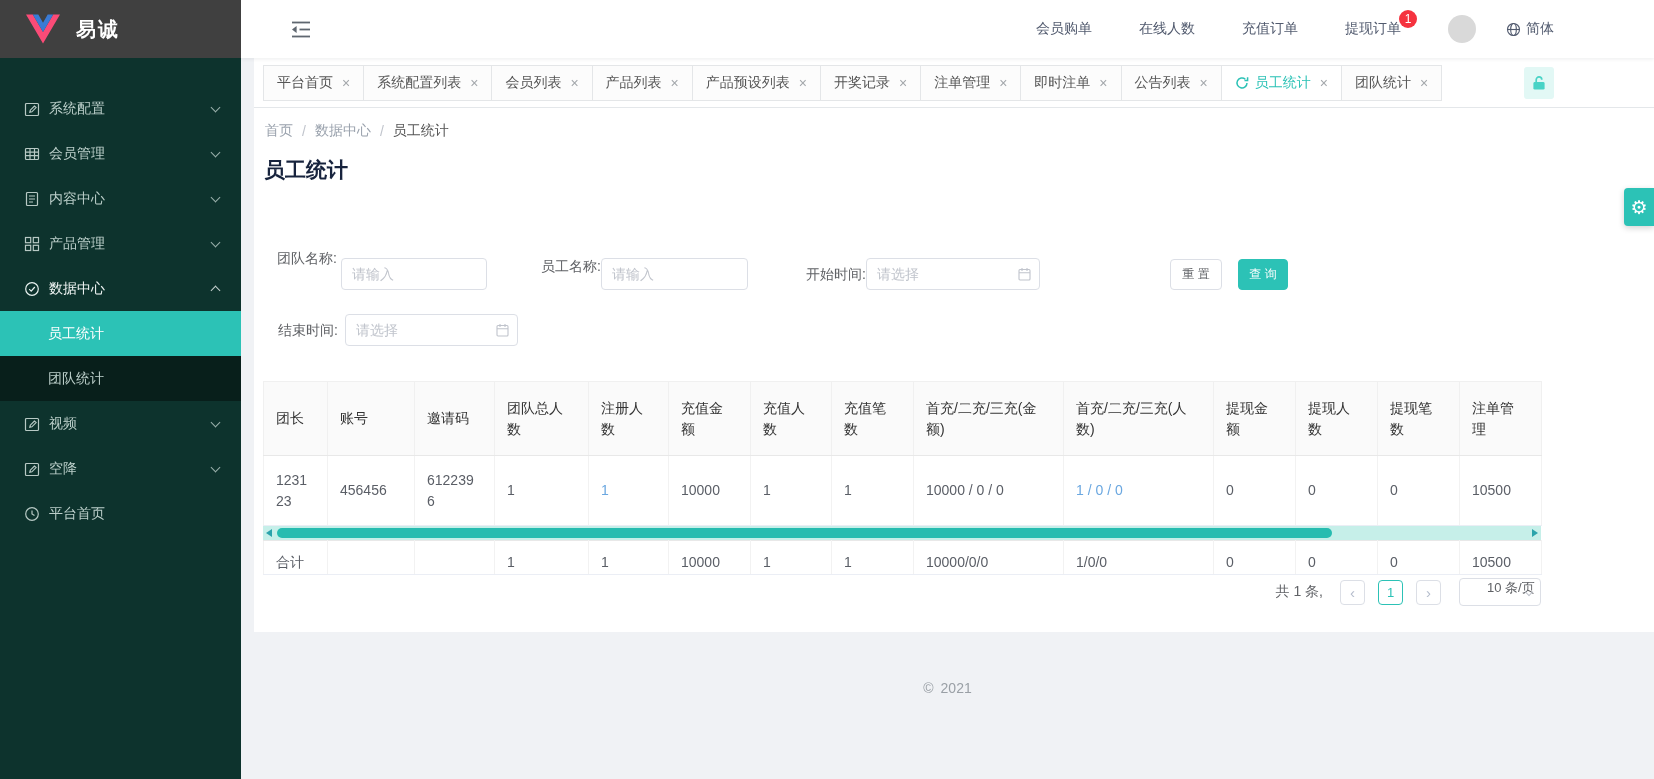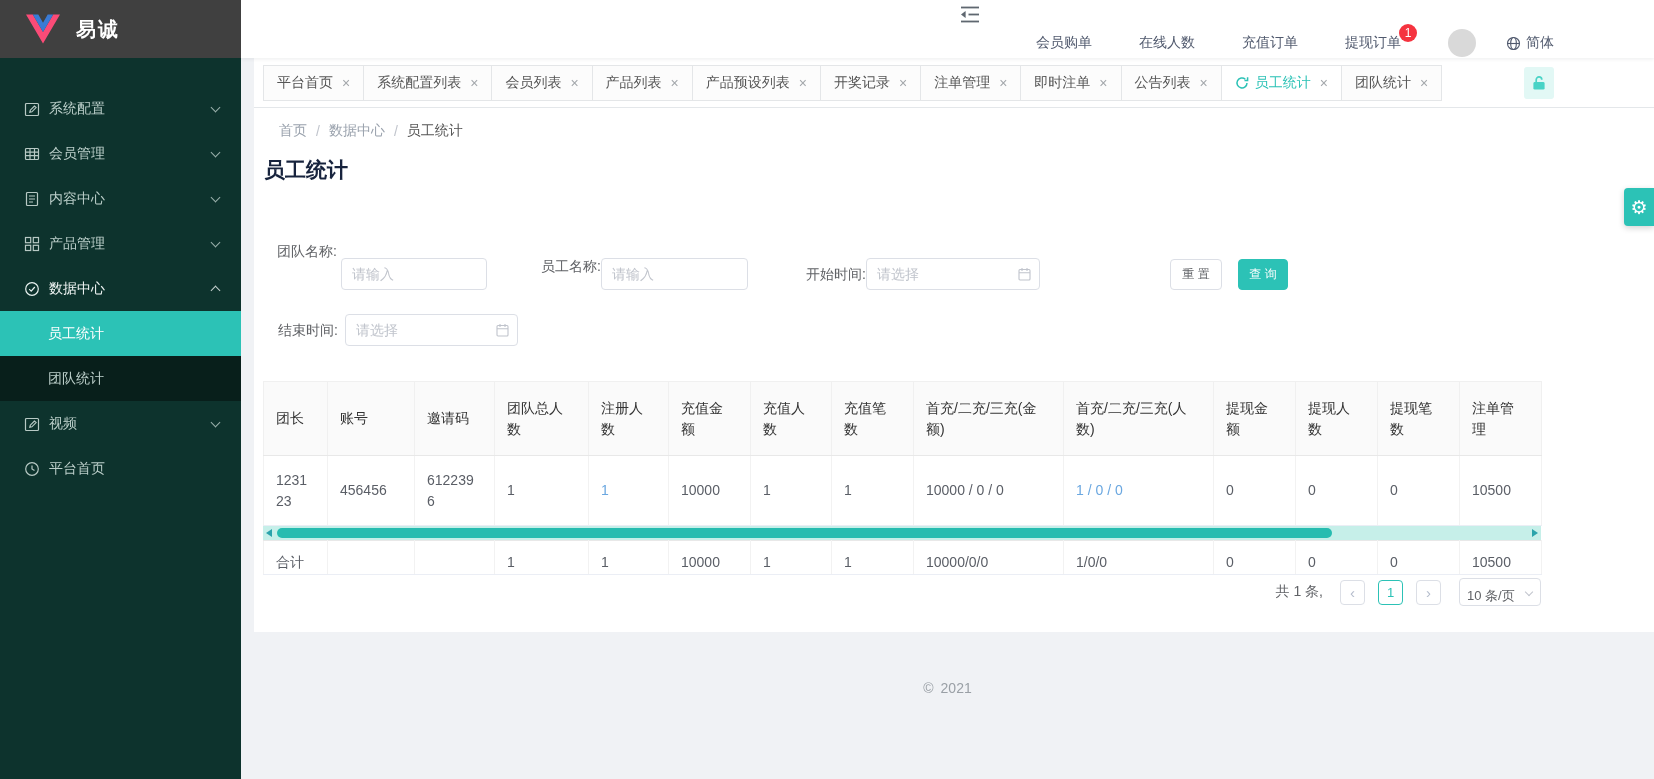--- a/index.html
+++ b/index.html
@@ -17,47 +17,47 @@
   .menu-item .mi-label { flex:1; }
   .menu-item.bright { color:#f2f7f6; }
   .chev { display:inline-block; width:7px; height:7px; border-right:1.4px solid currentColor; border-bottom:1.4px solid currentColor; transform:rotate(45deg); margin-top:-3px; opacity:.8; }
   .chev-up { transform:rotate(225deg); margin-top:4px; }
   .submenu { background:#081f1b; }
   .submenu-item { height:45px; display:flex; align-items:center; padding-left:48px; color:#bccfca; cursor:pointer; }
   .submenu-item.active { background:#2cc2b6; color:#fff; }
 
   
   .main { position:absolute; left:241px; top:0; width:1413px; height:779px; background:#f0f2f5; }
-  .topbar { height:58px; background:#fff; display:flex; align-items:center; position:relative; z-index:3; box-shadow:0 1px 4px rgba(0,21,41,.08);flex-direction:column; }
+  .topbar { height:58px; background:#fff; display:flex; align-items:center; position:relative; z-index:3; box-shadow:0 1px 4px rgba(0,21,41,.08); }
   .fold-btn { margin-left:44px; cursor:pointer; display:inline-flex; padding:6px; }
   .topbar-right { margin-left:auto; display:flex; align-items:center; }
   .top-link { margin-right:47px; color:#515a6e; cursor:pointer; position:relative; white-space:nowrap; }
   .top-badge { position:absolute; top:-10px; right:-16px; min-width:18px; height:18px; background:#f5333f; color:#fff; border-radius:50%; font-size:12px; display:flex; align-items:center; justify-content:center; }
   .avatar { width:28px; height:28px; border-radius:50%; background:#d9d9d9; margin:0 30px 0 0; cursor:pointer; }
   .lang-switch { display:flex; align-items:center; gap:5px; color:#515a6e; cursor:pointer; margin-right:100px; }
 
   
   .card { position:relative; margin-left:13px; height:574px; background:#fff; }
   .tabbar { position:absolute; left:0; top:0; right:0; height:50px; background:#fff; border-bottom:1px solid #e4e7ea; display:flex; align-items:center; padding-left:9px; }
   .tab { height:36px; display:flex; align-items:center; padding:0 13px; border:1px solid #e4e6e8; background:#fcfcfc; color:#555; margin-right:-1px; cursor:pointer; white-space:nowrap; }
   .tab .t-close { margin-left:9px; color:#a3a7ab; font-size:14px; }
   .tab.active { background:#fff; color:#2cc2b6; position:relative; z-index:1; }
   .tab.active .t-refresh { margin-right:6px; display:inline-flex; }
   .lock-box { margin-left:auto; margin-right:100px; width:30px; height:32px; background:#e2f8f5; border-radius:3px; display:flex; align-items:center; justify-content:center; cursor:pointer; }
 
-  .breadcrumb { position:absolute; left:11px; top:64px; display:flex; align-items:center; gap:9px; font-size:14px;margin-left:14px; }
+  .breadcrumb { position:absolute; left:11px; top:64px; display:flex; align-items:center; gap:9px; font-size:14px; }
   .crumb { color:#9aa2ad; cursor:pointer; }
   .crumb.current { color:#555; cursor:default; }
   .crumb-sep { color:#c0c4cc; }
 
   .page-title { position:absolute; left:10px; top:98px; font-size:21px; font-weight:600; color:#17233d; }
 
   
   .f-label { position:absolute; color:#606266; line-height:21px; }
-  .lbl-team  { left:23px;  top:183px; width:64px; }
+  .lbl-team  { left:23px;  top:190px; width:64px; }
   .lbl-staff { left:287px; top:198px; width:64px; }
   .lbl-start { left:552px; top:206px; }
   .lbl-end   { left:24px;  top:262px; }
   .f-input { position:absolute; height:32px; border:1px solid #dcdfe6; border-radius:4px; padding:0 10px; font-size:14px; color:#333; outline:none; background:#fff; font-family:inherit; }
   .f-input::placeholder { color:#c0c4cc; }
   .inp-team  { left:87px;  top:200px; width:146px; }
   .inp-staff { left:347px; top:200px; width:147px; }
   .date-wrap { position:absolute; }
   .dw-start { left:612px; top:200px; width:174px; height:32px; }
   .dw-end   { left:91px;  top:256px; width:173px; height:32px; }
@@ -87,21 +87,21 @@
   .hs-right { right:3px; border-left:6px solid #2aa3ab; }
   .hs-thumb { position:absolute; left:14px; top:2px; width:1055px; height:10px; border-radius:5px; background:#27bcb0; cursor:grab; }
 
   
   .pagination { position:absolute; left:9px; top:520px; width:1278px; display:flex; justify-content:flex-end; align-items:center; }
   .pg-total { color:#606266; margin-right:17px; }
   .pg-btn { width:25px; height:25px; border:1px solid #dcdfe6; border-radius:4px; background:#fff; color:#b4bccc;
     display:flex; align-items:center; justify-content:center; font-size:15px; cursor:pointer; margin-right:13px; }
   .pg-btn.page { color:#2cc2b6; border-color:#2cc2b6; font-size:13px; }
   .pg-size { position:relative; width:82px; height:28px; border:1px solid #dcdfe6; border-radius:4px; background:#fff;
-    color:#606266; font-size:13px; display:flex; align-items:flex-end; padding-left:7px; cursor:pointer; margin-left:5px; }
+    color:#606266; font-size:13px; display:flex; align-items:flex-start; padding-left:27px; cursor:pointer; margin-left:5px; }
   .pg-caret { position:absolute; right:8px; top:10px; width:6px; height:6px; border-right:1.3px solid #c0c4cc; border-bottom:1.3px solid #c0c4cc; transform:rotate(45deg); }
 
   
   .footer { position:absolute; left:0; top:632px; width:100%; height:147px; background:#f0f2f5;
     display:flex; justify-content:center; align-items:flex-start; padding-top:48px; color:#9aa0a6; gap:7px; }
 
   .gear-fab { position:absolute; right:0; top:188px; width:30px; height:38px; background:#2cc2b6; border-radius:4px 0 0 4px;
     display:flex; align-items:center; justify-content:center; cursor:pointer; box-shadow:0 2px 6px rgba(0,0,0,.18); z-index:6; }
   .gear-glyph { color:#fff; font-size:19px; line-height:1; }
 </style>
@@ -178,20 +178,30 @@
       </div>
     </div>
     <div class="menu-item">
       <span class="mi-icon">
         <svg width="16" height="16" viewBox="0 0 16 16" fill="none" stroke="#b7c9c4" stroke-width="1.2">
             <rect x="1.5" y="2.5" width="13" height="12" rx="1"></rect>
             <path d="M10.5 5l-4.2 4.2-.5 2.1 2.1-.5L12.1 6.6z"></path>
           </svg>
       </span>
       <span class="mi-label">视频</span>
+      <span class="chev"></span>
+    </div>
+    <div class="menu-item">
+      <span class="mi-icon">
+        <svg width="16" height="16" viewBox="0 0 16 16" fill="none" stroke="#b7c9c4" stroke-width="1.2">
+            <rect x="1.5" y="2.5" width="13" height="12" rx="1"></rect>
+            <path d="M10.5 5l-4.2 4.2-.5 2.1 2.1-.5L12.1 6.6z"></path>
+          </svg>
+      </span>
+      <span class="mi-label">空降</span>
       <span class="chev"></span>
     </div>
     <div class="menu-item">
       <span class="mi-icon">
         <svg width="16" height="16" viewBox="0 0 16 16" fill="none" stroke="#b7c9c4" stroke-width="1.2">
             <circle cx="8" cy="8" r="6.3"></circle>
             <path d="M8 4.5V8l2.5 1.6"></path>
           </svg>
       </span>
       <span class="mi-label">平台首页</span>

